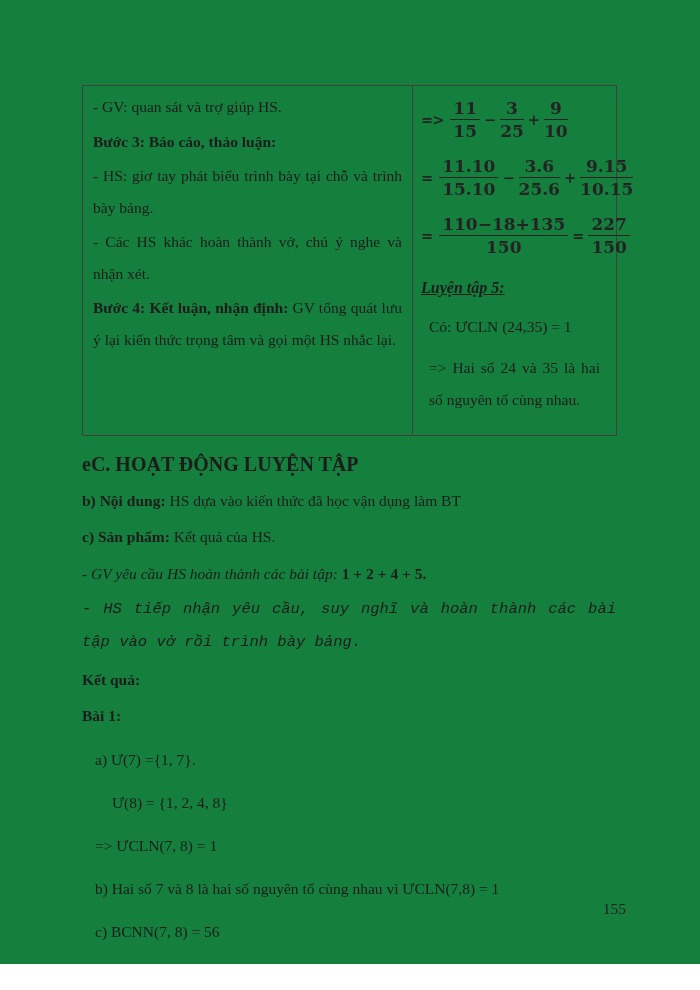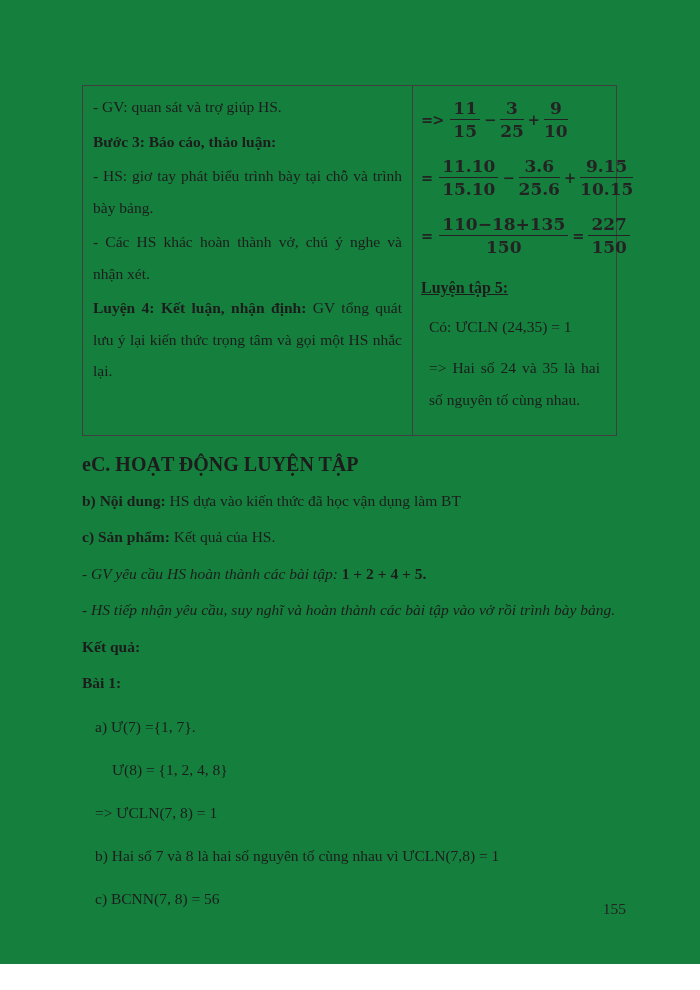--- a/index.html
+++ b/index.html
@@ -34,48 +34,48 @@
     white-space:nowrap;
   }
   .eq .lead { font-size:14.5px; margin-right:7px; letter-spacing:-1px; }
   .eq .op   { font-size:14.5px; margin:0 4px; }
   .frac { display:inline-block; text-align:center; font-size:17px; line-height:1.18; vertical-align:middle; }
   .frac .num { display:block; border-bottom:1.4px solid #232323; padding:0 3px 1px 3px; }
   .frac .den { display:block; padding-top:1px; }
 
   .lt5 {
     margin:12px 0 0 0; line-height:31px;
-    font-weight:bold; text-decoration:underline;
+    font-weight:bold; font-style:italic; text-decoration:underline;
     font-size:16px;
   }
   .cell-right .txt { margin:8px; line-height:32.5px; text-align:justify; }
 
   
   .h-main { margin:12px 0 3px 0; line-height:33px; font-weight:bold; font-size:20px; }
   .para   { margin:0 0 3.5px 0; line-height:33px; }
-  .jst    { text-align:justify; }
+  .jst    { text-align:justify;font-family:Liberation Mono, monospace; }
   .result { margin:13px; line-height:30px; }
   .result.indent { padding-left:17px; }
 
   .pagenum { position:absolute; top:900px; right:74px; font-size:15.5px; color:#222;text-align:right; }
 </style>
 </head>
 <body>
 
 <div class="page">
 
   <table class="grid">
     <tbody>
         <tr>
       <td class="cell-left">
         <p>- GV: quan sát và trợ giúp HS.</p>
         <p class="b">Bước 3: Báo cáo, thảo luận:</p>
         <p>- HS: giơ tay phát biểu trình bày tại chỗ và trình bày bảng.</p>
         <p>- Các HS khác hoàn thành vở, chú ý nghe và nhận xét.</p>
-        <p><span class="b">Luyện 4: Kết luận, nhận định:</span><span> GV tổng quát lưu ý lại kiến thức trọng tâm và gọi một HS nhắc lại.</span></p>
+        <p><span class="b">Bước 4: Kết luận, nhận định:</span><span> GV tổng quát lưu ý lại kiến thức trọng tâm và gọi một HS nhắc lại.</span></p>
       </td>
       <td class="cell-right">
 
         <div class="eq">
           <span class="lead">=&gt;</span>
           <span class="frac">
                 <span class="num">11</span>
                 <span class="den">15</span>
               </span>
           <span class="op">−</span>

